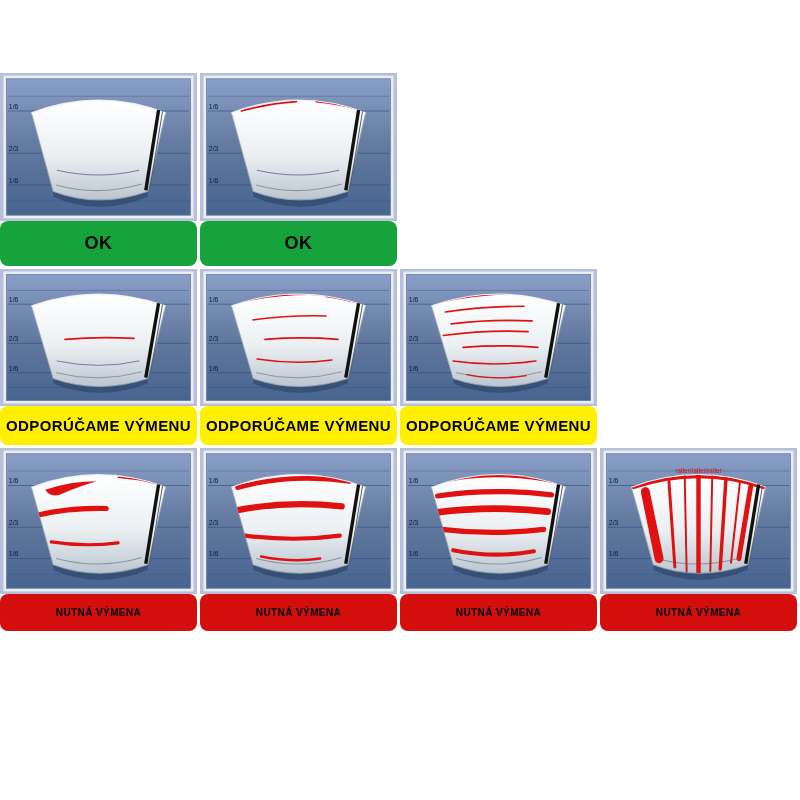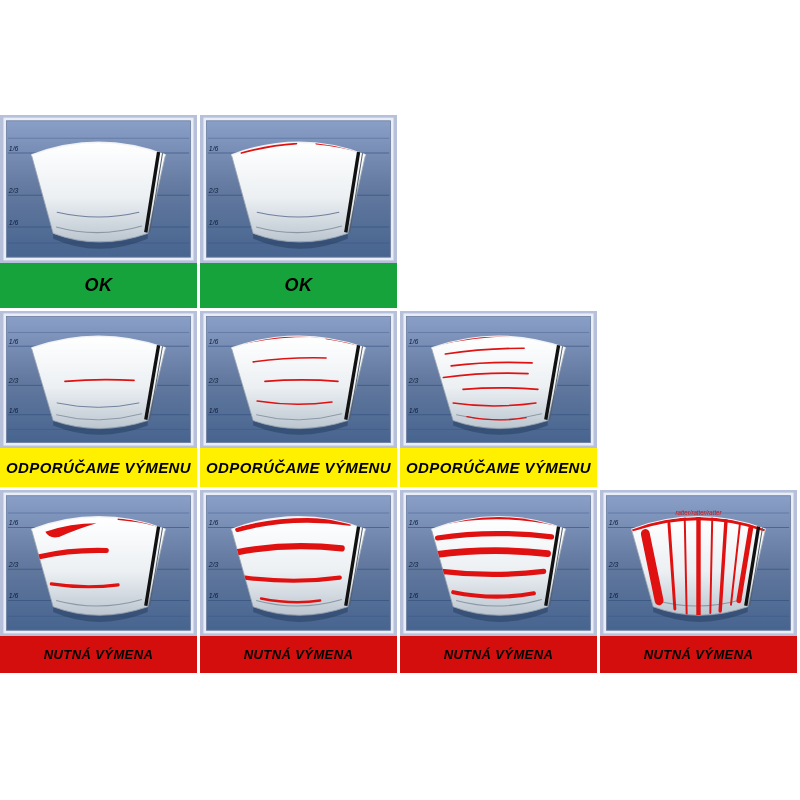--- a/index.html
+++ b/index.html
@@ -1,36 +1,36 @@
 <!DOCTYPE html>
 <html><head>
 <meta charset="utf-8">
 <style>
   html,body{margin:0;padding:0;}
   body{
     width:800px;height:800px;background:#ffffff;
     font-family:"Liberation Sans",sans-serif;
     overflow:hidden;
   }
-  .grid{padding-top:115px;font-style:italic;}
+  .grid{padding-top:73px;}
   .chart-row{margin-bottom:3px;}
   .panel-row{display:flex;column-gap:3px;}
   .panel-cell{width:197px;background:#b6c0da;overflow:hidden;}
   .chart-row:nth-child(1) .panel-cell{height:148px;}
   .chart-row:nth-child(2) .panel-cell{height:137px;}
   .chart-row:nth-child(3) .panel-cell{height:146px;}
   .panel-cell svg{display:block;width:100%;height:100%;}
   .label-row{display:flex;column-gap:3px;}
   .label-seg{
     width:197px;display:flex;align-items:center;justify-content:center;
-    font-weight:bold;color:#000000;letter-spacing:.4px;white-space:nowrap;
+    font-weight:bold;color:#000000;letter-spacing:.4px;white-space:nowrap;border-radius:8px;
   }
   .chart-row:nth-child(1) .label-seg{height:45px;font-size:18px;}
   .chart-row:nth-child(2) .label-seg{height:39px;font-size:15px;}
-  .chart-row:nth-child(3) .label-seg{height:37px;font-size:13px;}
+  .chart-row:nth-child(3) .label-seg{height:37px;font-size:10px;}
   .defs-holder{position:absolute;width:0;height:0;overflow:hidden;}
 </style>
 </head>
 <body>
 
 <svg class="defs-holder" aria-hidden="true">
   <defs>
     <linearGradient id="panelGrad" x1="0" y1="0" x2="0" y2="1">
       <stop offset="0" stop-color="#8aa0c8"></stop>
       <stop offset="0.5" stop-color="#63799f"></stop>

